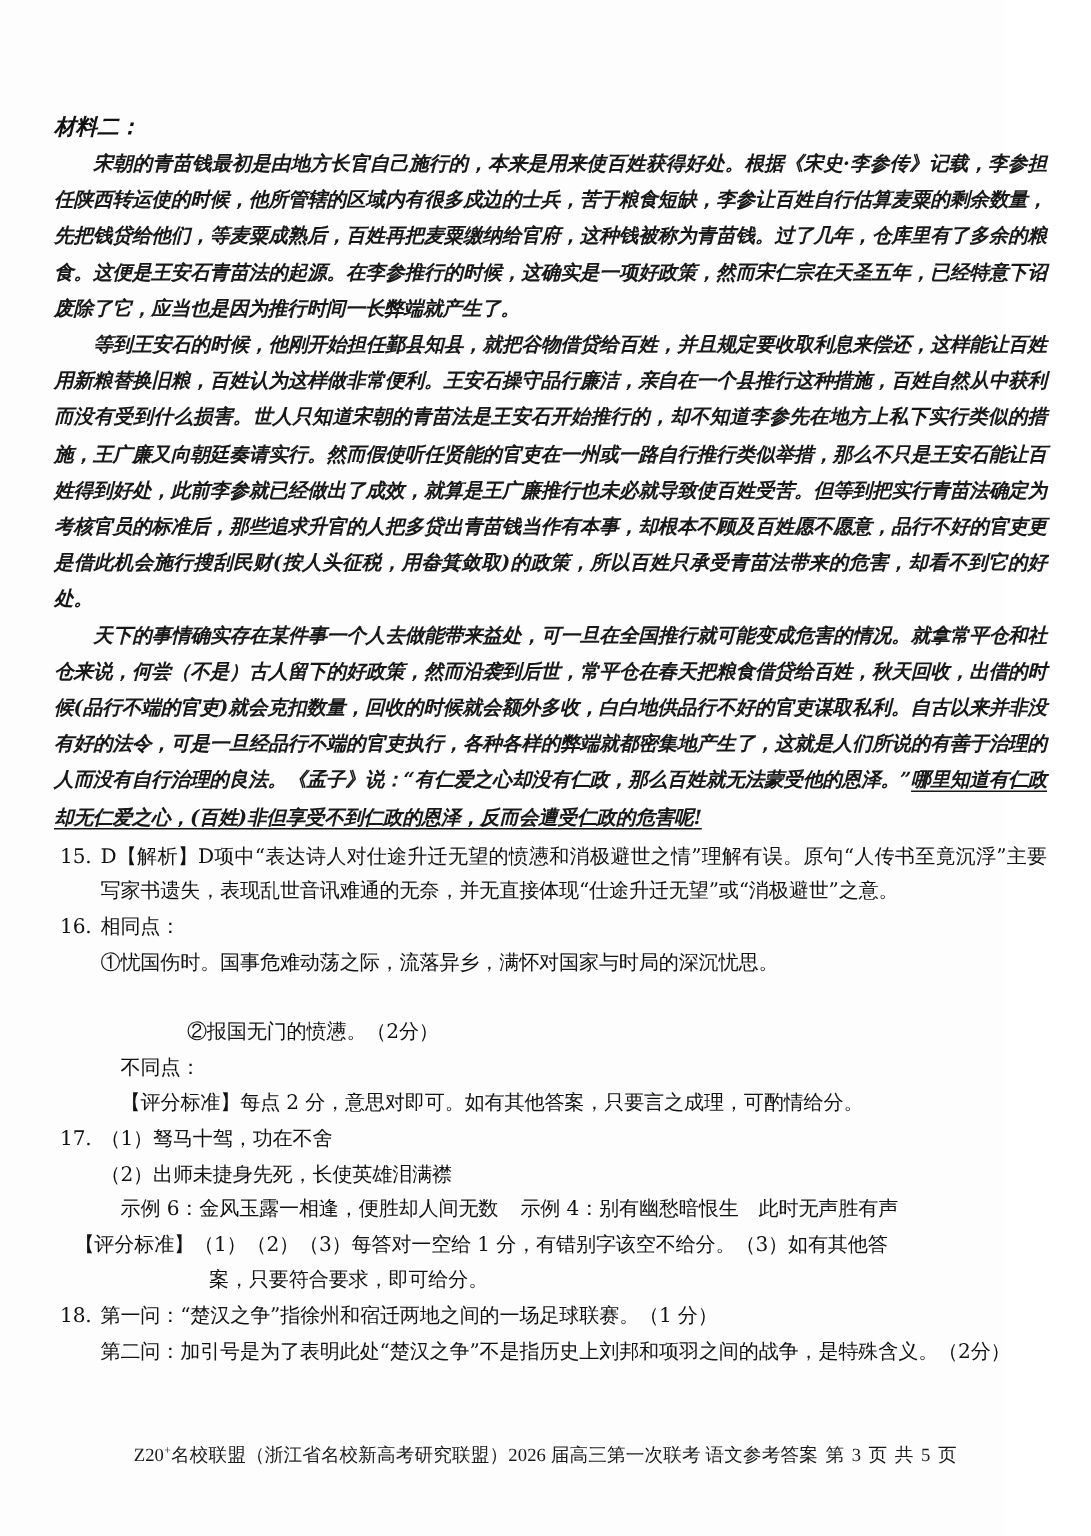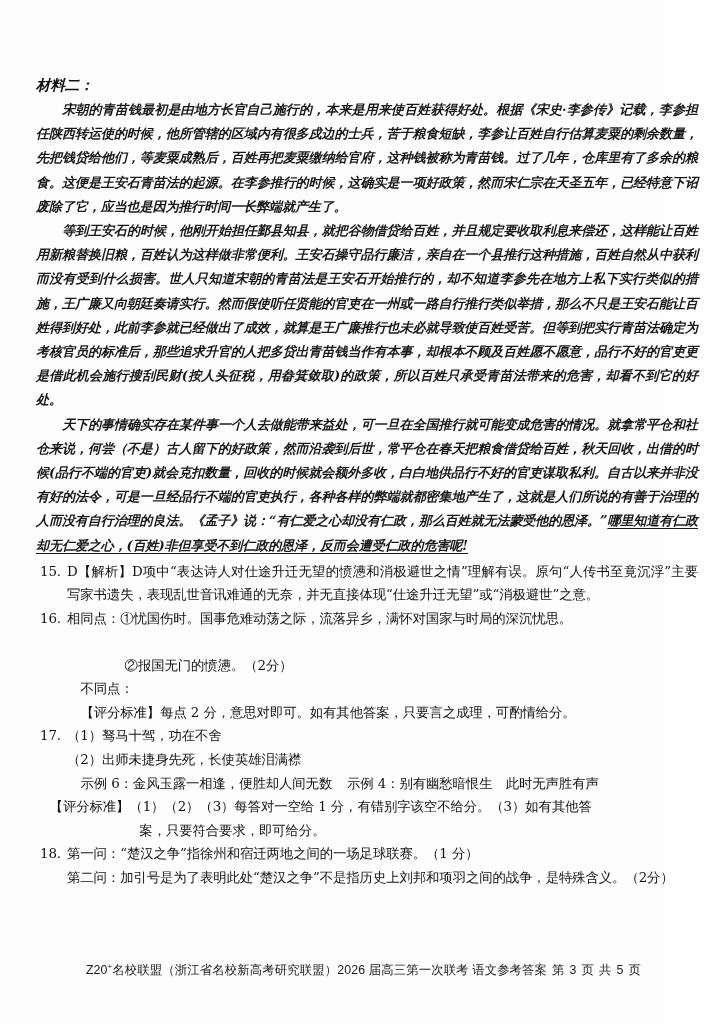--- a/index.html
+++ b/index.html
@@ -92,39 +92,40 @@
   .qbody .hang {
     display: block;
   }
   .indent1 { padding-left: 1.0em; }
   .indent4 { padding-left: 4.3em; margin-top: 23px; }
   .indent-lbl { padding-left: 5.4em; }
 
   .kvrow {
     display: flex;
     align-items: flex-start;
+    flex-direction: column;
   }
   .kvlabel {
     flex: 0 0 auto;
     white-space: nowrap;
   }
   .kvtext {
     flex: 1 1 auto;
     text-align: justify;
     text-justify: inter-ideograph;
   }
 
   
   .footer {
     position: absolute;
     left: 0;
     top: 962px;
     width: 727px;
     text-align: center;
-    font-family: Liberation Sans, sans-serif;
+    font-family: Liberation Serif, serif;
     font-size: 12.4px;
     color: #1a1a1a;
     letter-spacing: 0.1px;
   }
   .footer sup {
     font-size: 8px;
     vertical-align: super;
   }
   .footer .sp { display: inline-block; width: 5px; }
 </style>

